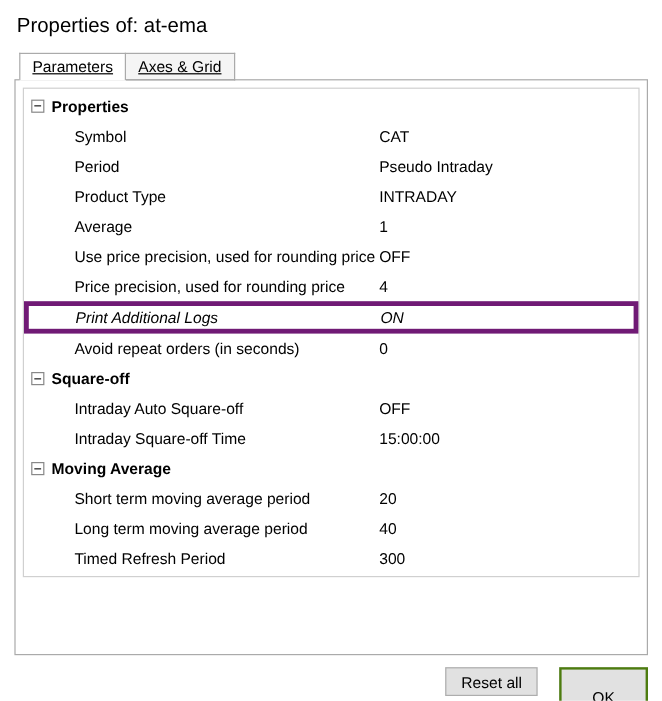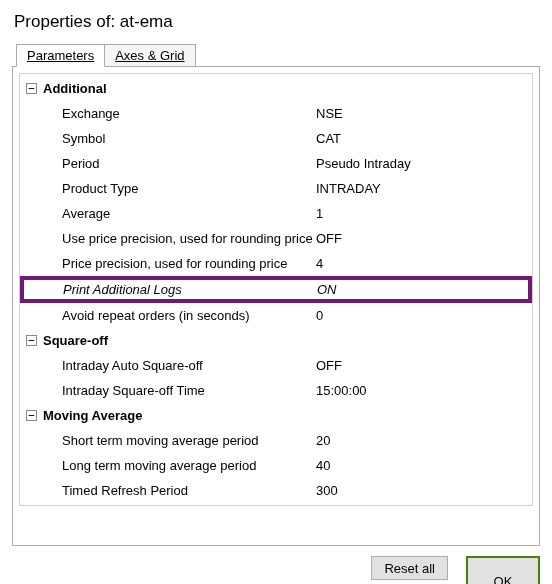--- a/index.html
+++ b/index.html
@@ -124,25 +124,21 @@
   <div class="tabstrip">
     <div class="tab active">Parameters</div>
     <div class="tab">Axes &amp; Grid</div>
   </div>
 
   <div class="panel">
     <div class="inner-panel">
 
       <div class="group-header">
         <span class="expander">−</span>
-        <span>Additional</span>
-      </div>
-      <div class="row">
-        <span class="label">Exchange</span>
-        <span class="value">NSE</span>
+        <span>Properties</span>
       </div>
       <div class="row">
         <span class="label">Symbol</span>
         <span class="value">CAT</span>
       </div>
       <div class="row">
         <span class="label">Period</span>
         <span class="value">Pseudo Intraday</span>
       </div>
       <div class="row">

